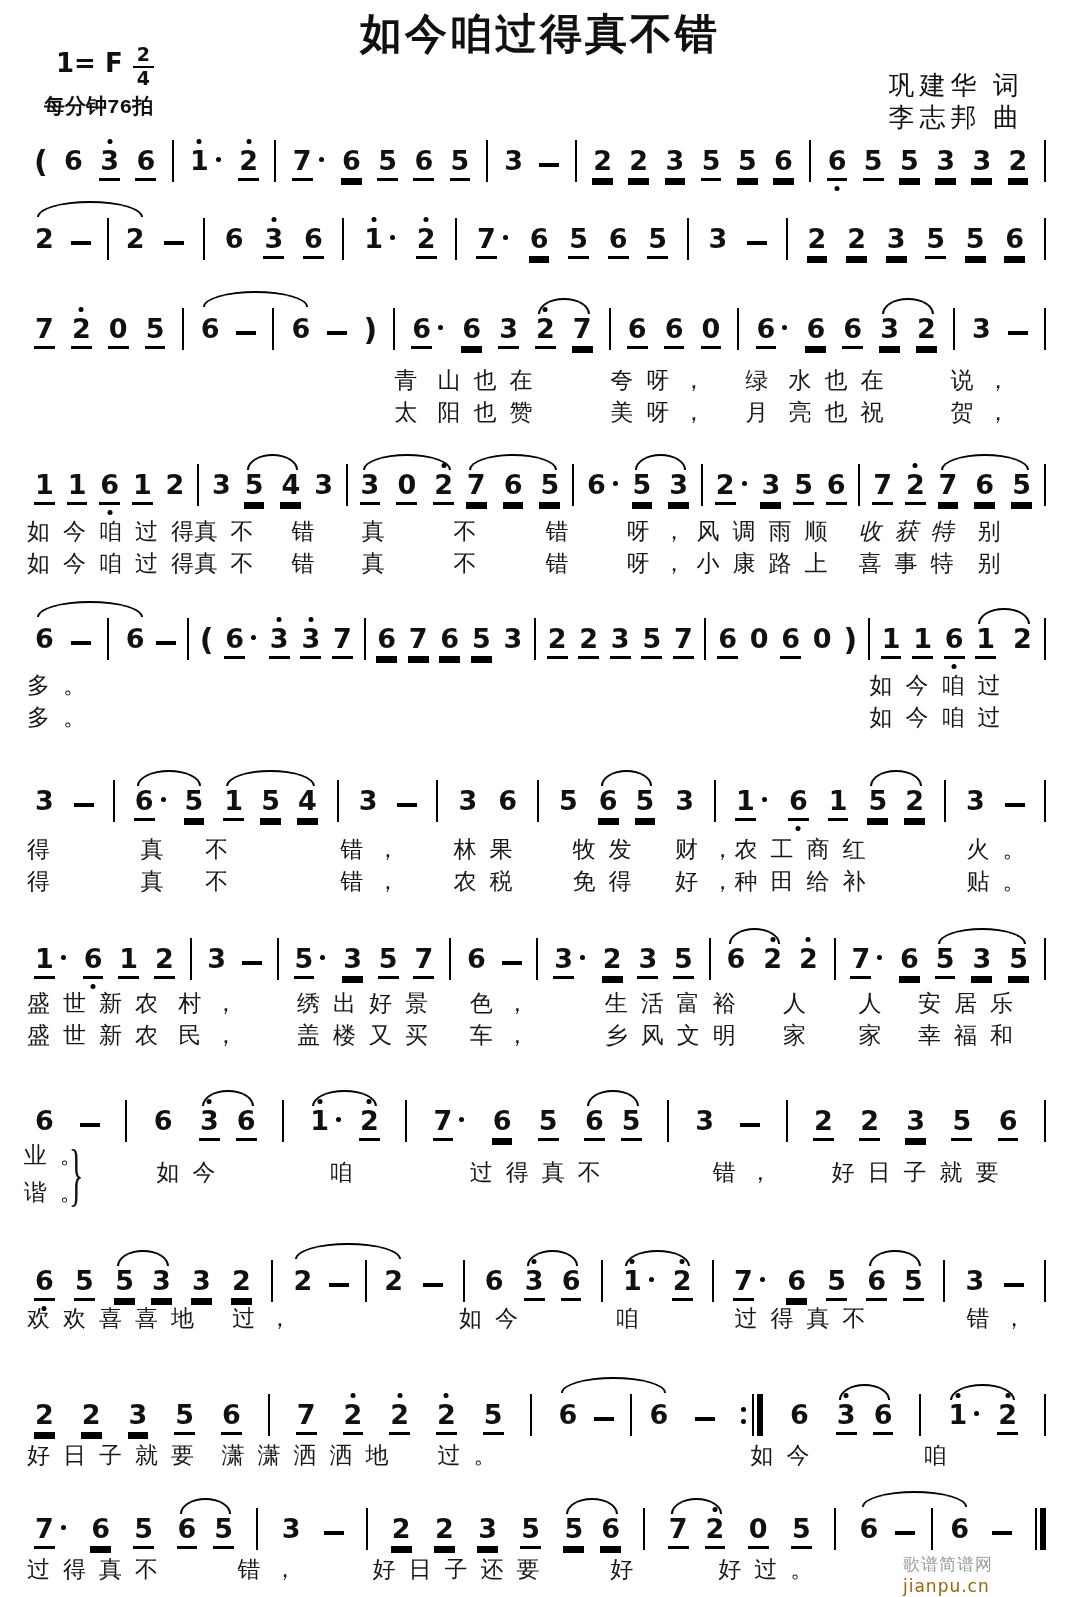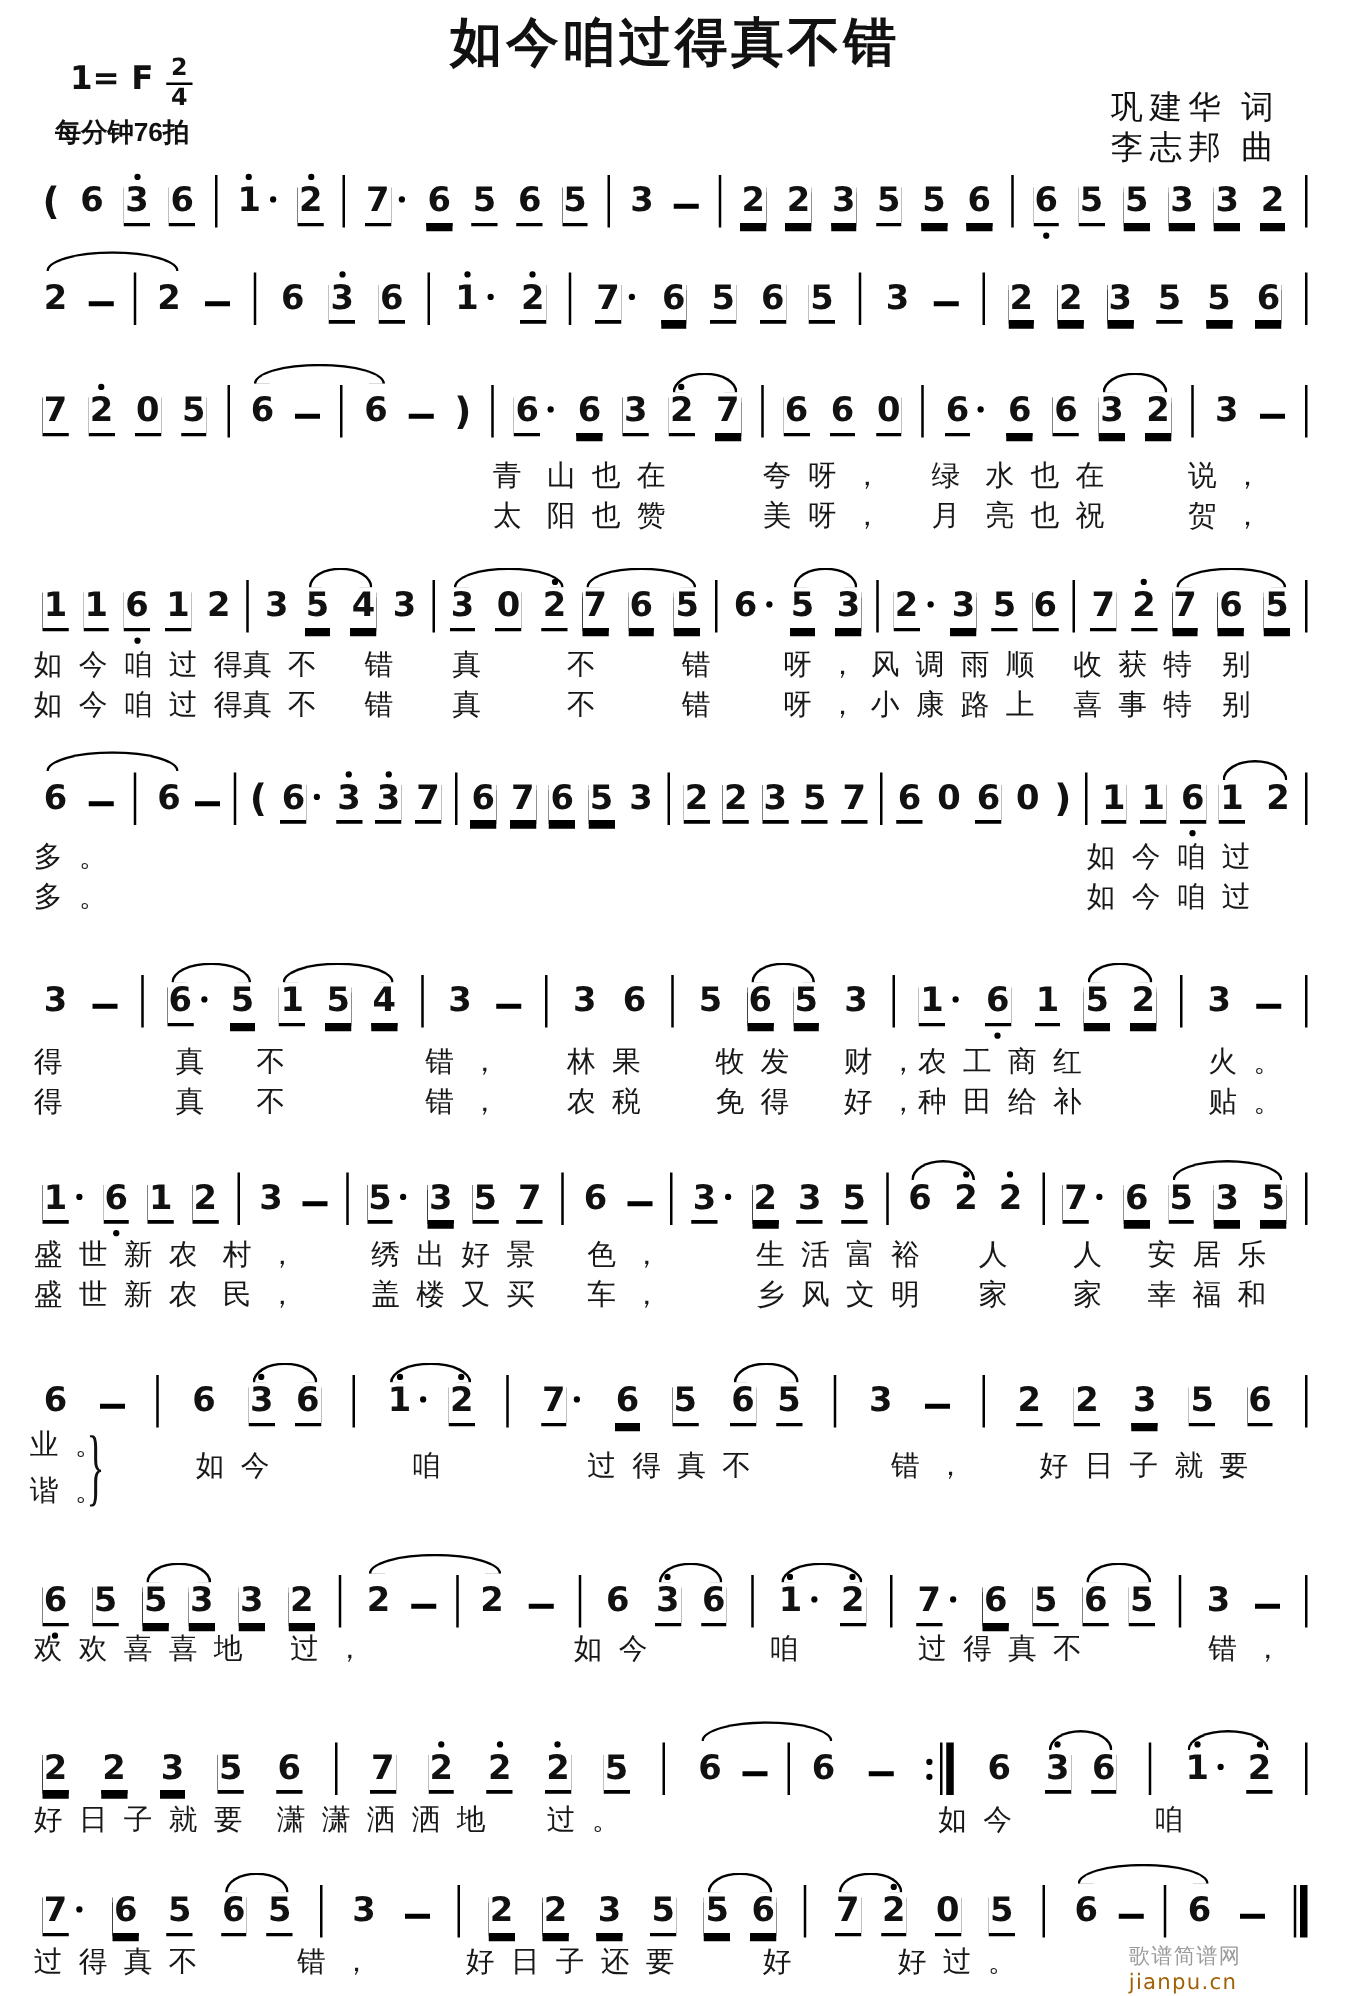--- a/index.html
+++ b/index.html
@@ -8,21 +8,21 @@
   #sheet{position:absolute;inset:0;}
   .title{position:absolute;top:6px;left:0;right:0;text-align:center;font-size:42px;font-weight:bold;
          letter-spacing:3px;font-family:Liberation Sans, sans-serif;}
   .keysig{position:absolute;left:56px;top:40px;display:flex;align-items:center;gap:8px;
           font-size:26px;font-weight:bold;}
   .frac{display:inline-flex;flex-direction:column;align-items:center;font-size:19px;line-height:1.15;
         font-weight:bold;margin-left:2px;transform:translateY(4px);}
   .frac .den{border-top:2px solid #000;padding:0 4px;}
   .frac .num{padding:0 4px;}
   .tempo{position:absolute;left:44px;top:92px;font-size:21px;font-weight:bold;
-         font-family:Liberation Sans, sans-serif;text-align:center;}
+         font-family:Liberation Mono, monospace;text-align:center;}
   .credit{position:absolute;right:56px;font-size:26px;letter-spacing:5px;
           font-family:"Liberation Serif",serif;}
   .credit.lyr{top:68px;}
   .credit.cmp{top:100px;}
   #score{position:absolute;inset:0;}
   .mline{position:absolute;left:0;width:100%;box-sizing:border-box;display:flex;
          justify-content:space-between;align-items:flex-end;padding:0 34px;height:46px;
          font-weight:bold;}
   .note{position:relative;font-size:27px;line-height:1;margin-bottom:4px;}
   .nd{display:inline-block;min-width:16px;text-align:center;padding:0 1px 4px;}
@@ -255,21 +255,21 @@
       <div class="lblock" style="top: 516px;">
         <div class="lrow" style="top: 0px;">
           <span class="lseg" style="left: 2.5%;">如今咱过得</span>
           <span class="lseg" style="left: 18%;">真不</span>
           <span class="lseg" style="left: 27%;">错</span>
           <span class="lseg" style="left: 33.5%;">真</span>
           <span class="lseg" style="left: 42%;">不</span>
           <span class="lseg" style="left: 50.5%;">错</span>
           <span class="lseg" style="left: 58%;">呀，</span>
           <span class="lseg" style="left: 64.5%;">风调雨顺</span>
-          <span class="lseg" style="left: 79.5%;">收获特</span>
+          <span class="lseg" style="left: 79.5%; font-style: italic;">收获特</span>
           <span class="lseg" style="left: 90.5%;">别</span>
         </div>
         <div class="lrow" style="top: 32px;">
           <span class="lseg" style="left: 2.5%;">如今咱过得</span>
           <span class="lseg" style="left: 18%;">真不</span>
           <span class="lseg" style="left: 27%;">错</span>
           <span class="lseg" style="left: 33.5%;">真</span>
           <span class="lseg" style="left: 42%;">不</span>
           <span class="lseg" style="left: 50.5%;">错</span>
           <span class="lseg" style="left: 58%;">呀，</span>

